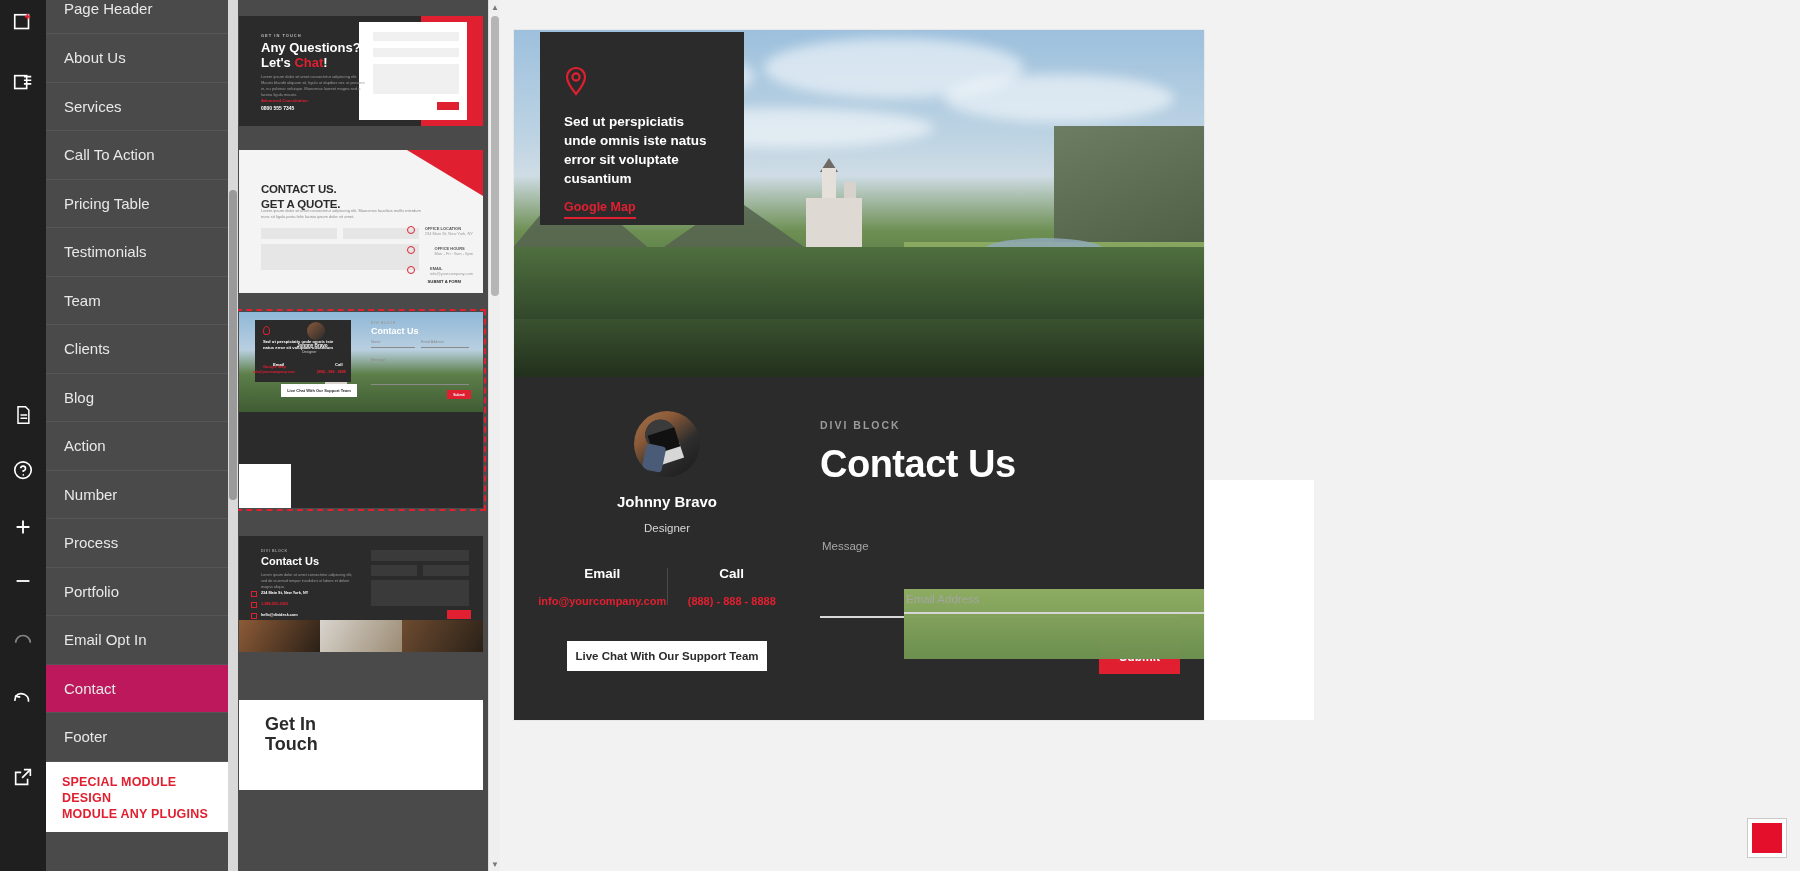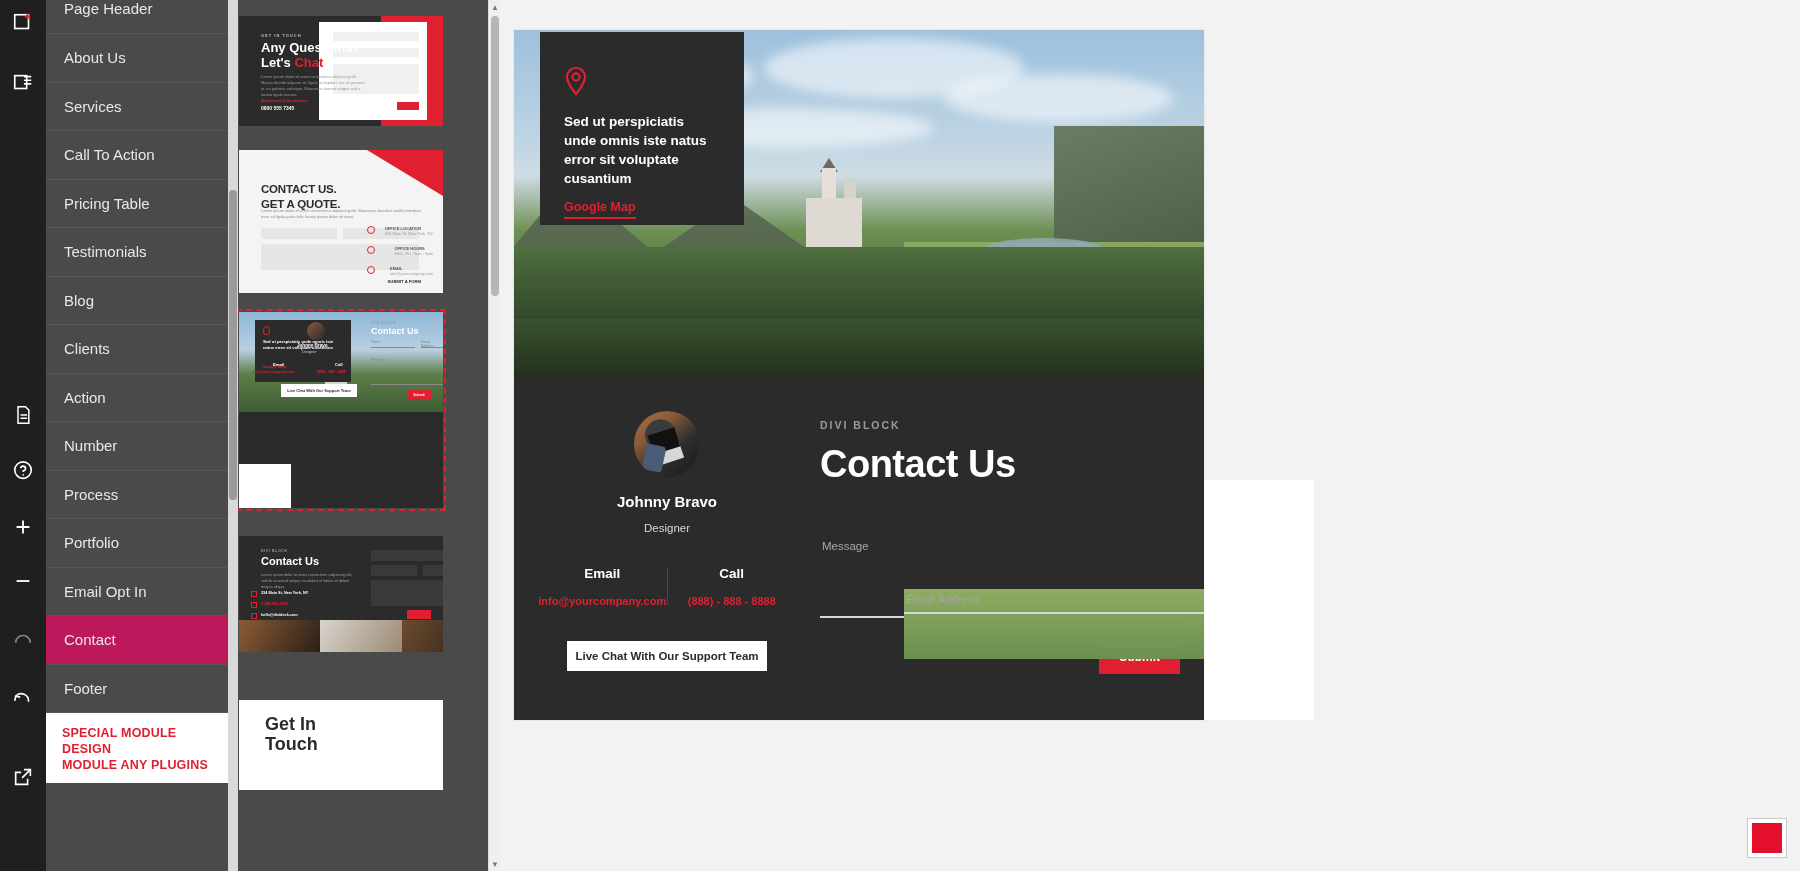--- a/index.html
+++ b/index.html
@@ -67,21 +67,21 @@
 
   
   .thumb-col {
     position: absolute; left: 238px; top: 0;
     width: 262px; height: 871px;
     background: #4a4a4a;
     overflow: hidden;
   }
   .thumb {
     position: absolute; left: 1px;
-    width: 204px;
+    width: 244px;
     background: #fff;
     overflow: hidden;
   }
   .thumb.selected { outline: 2px dashed #e02030; outline-offset: 1px; }
 
   .t-scroll-track {
     position: absolute; right: 0; top: 0; width: 12px; height: 871px;
     background: #efefef; border-left: 1px solid #ddd;
   }
   .t-arrow {
@@ -386,24 +386,27 @@
     <div class="module-item">
       <span>Call To Action</span>
     </div>
     <div class="module-item">
       <span>Pricing Table</span>
     </div>
     <div class="module-item">
       <span>Testimonials</span>
     </div>
     <div class="module-item">
+      <span>Team</span>
+    </div>
+    <div class="module-item">
+      <span>Clients</span>
+    </div>
+    <div class="module-item">
       <span>Blog</span>
-    </div>
-    <div class="module-item">
-      <span>Clients</span>
     </div>
     <div class="module-item">
       <span>Action</span>
     </div>
     <div class="module-item">
       <span>Number</span>
     </div>
     <div class="module-item">
       <span>Process</span>
     </div>

